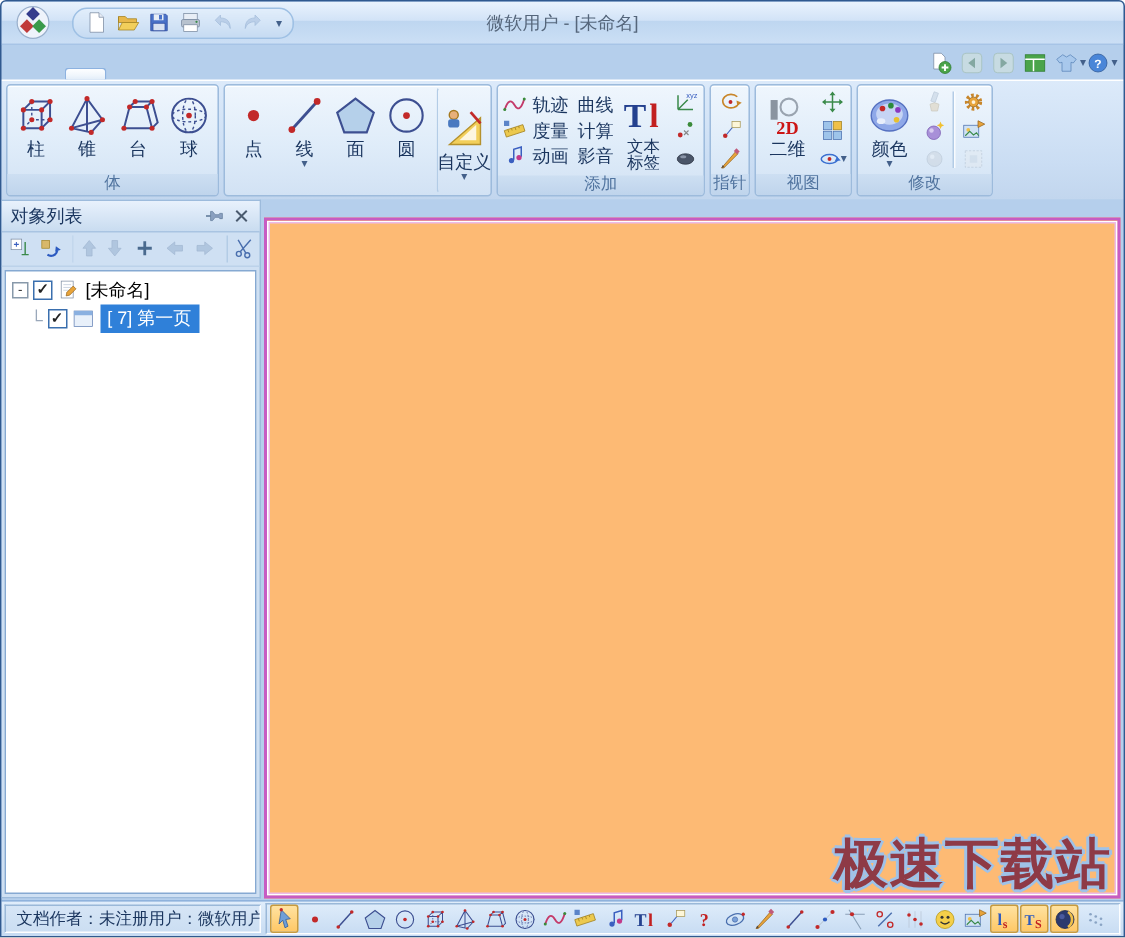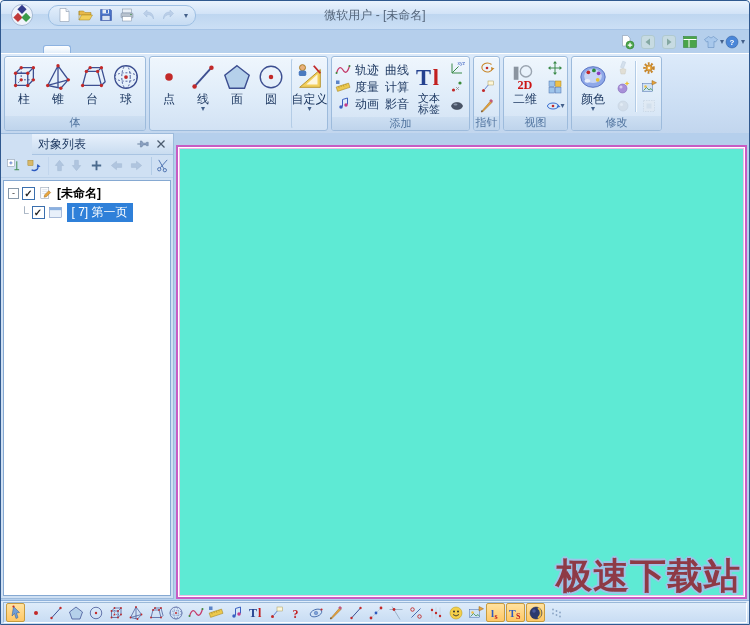--- a/index.html
+++ b/index.html
@@ -42,53 +42,53 @@
   .glabel{height:14px;font-size:11px;color:#51749f;text-align:center;line-height:13px;
     background:linear-gradient(#cddff2,#bfd4ec);border-radius:0 0 2px 2px;}
   .bigbtn{display:flex;flex-direction:column;align-items:center;padding-top:2px;border-radius:3px;
     font-size:12px;color:#1a355e;border:1px solid transparent;}
   .bigbtn .bicon{width:32px;height:32px;display:flex;align-items:center;justify-content:center;}
   .bicon svg{width:30px;height:30px;}
   .bigbtn.selected{background:linear-gradient(#ffe4a4,#ffd47c 45%,#ffc157 46%,#ffda8e);border-color:#c79b3f;}
   .blabel{line-height:13px;white-space:nowrap;}
   .w33{width:34px;}.w38{width:38px;}
   .vsep{width:1px;background:#b3cce6;margin:3px 2px;box-shadow:1px 0 0 rgba(255,255,255,.8);}
-  .sep-before{border-left:1px solid #b3cce6;margin-left:3px;padding-left:3px;}
+  .sep-before{border-left:1px solid #b3cce6;margin-left:3px;padding-left:3px;justify-content:center;}
   .addrows{display:flex;flex-direction:column;justify-content:center;padding:2px 1px;}
   .addrow{display:flex;align-items:center;gap:2px;height:17px;font-size:12px;color:#1a355e;}
   .sicon{width:16px;height:16px;display:inline-flex;}
   .sicon svg{width:16px;height:16px;}
   .slbl{padding:0 2px;border-radius:2px;white-space:nowrap;}
   .two-line{font-size:11px;line-height:11px;}
   .minicol{display:flex;flex-direction:column;justify-content:space-around;padding:0 1px;}
   .mini{width:19px;height:18px;display:flex;align-items:center;justify-content:center;border-radius:2px;}
   .mini svg{width:16px;height:16px;}
   .disabled{opacity:.45;}
   
   .main{flex:1;display:flex;overflow:hidden;background:#b5cfec;gap:2px;padding:0 2px 1px 0;}
   .sidepanel{width:173px;flex:0 0 173px;display:flex;flex-direction:column;background:#cfe0f3;border:1px solid #9dbbdc;border-left:none;}
   .phead{height:21px;flex:0 0 21px;display:flex;align-items:center;gap:3px;padding:0 4px 0 6px;
-    background:linear-gradient(#e8f1fc,#c9dcf0);border-bottom:1px solid #a9c4e2;font-size:12px;color:#1a355e;margin-left:31px;}
+    background:linear-gradient(#e8f1fc,#c9dcf0);border-bottom:1px solid #a9c4e2;font-size:12px;color:#1a355e;}
   .phead .ptitle{flex:1;}
   .hicon{width:15px;height:15px;display:flex;}
   .hicon svg{width:14px;height:14px;}
   .ptoolbar{height:23px;flex:0 0 23px;display:flex;align-items:center;gap:2px;padding:0 4px;border-bottom:1px solid #bcd2ea;}
   .pticon{width:18px;height:18px;display:flex;align-items:center;justify-content:center;}
   .pticon svg{width:15px;height:15px;}
   .tree{flex:1;margin:2px;background:#fff;border:1px solid #86a9d2;font-size:12px;padding:3px 2px;}
   .trow{display:flex;align-items:center;gap:3px;height:19px;color:#000;}
   .expander{width:11px;height:11px;border:1px solid #8899aa;background:#fff;font-size:9px;line-height:9px;text-align:center;color:#333;margin-left:2px;flex:0 0 auto;}
   .cb{width:13px;height:13px;border:1px solid #3a6fae;background:#fff;font-size:10px;line-height:11px;text-align:center;color:#222;font-weight:bold;flex:0 0 auto;}
   .treeicon{width:16px;height:15px;display:flex;flex:0 0 auto;}
   .treeicon svg{width:15px;height:15px;}
-  .t1label{font-weight:bold;}
+  .t1label{font-weight:normal;}
   .connector{color:#9aa8ba;font-size:12px;margin-left:14px;}
   .sel-label{background:#2f80d9;color:#fff;padding:1px 5px;white-space:nowrap;}
   
-  .canvas{flex:1;position:relative;background:#5eead4;border:2px solid #c75cc3;
+  .canvas{flex:1;position:relative;background:#fdba74;border:2px solid #c75cc3;
     box-shadow:inset 0 0 0 1px #ffffff, inset 0 0 0 2px #edbbe9;margin-top:12px;text-align:center;}
   .watermark{position:absolute;right:4px;bottom:-4px;font-size:36px;font-weight:bold;letter-spacing:1px;
     color:#8e3a46;white-space:nowrap;
     text-shadow:-2px 0 #9fc2e8,2px 0 #9fc2e8,0 -2px #9fc2e8,0 2px #9fc2e8,-1px -1px #9fc2e8,1px 1px #9fc2e8,-1px 1px #9fc2e8,1px -1px #9fc2e8;}
   
   .statusbar{height:24px;flex:0 0 24px;display:flex;align-items:center;gap:3px;padding:1px 2px;
     background:linear-gradient(#e0edfb,#c6dbf2);border-top:1px solid #8fb2dc;}
   .scell{width:171px;flex:0 0 171px;height:19px;line-height:18px;font-size:11px;color:#1a355e;padding-left:7px;
     border:1px solid;border-color:#9ab8d8 #fdfeff #fdfeff #9ab8d8;background:linear-gradient(#d6e5f6,#cbdef2);white-space:nowrap;overflow:hidden;}
   .btoolbar{flex:1;height:21px;display:flex;align-items:center;gap:1px;padding:0 2px;
@@ -715,20 +715,21 @@
       </div>
     </div>
 
     <div class="canvas">
       <span class="watermark">极速下载站</span>
     </div>
 
   </div>
 
   <div class="statusbar">
+    <span class="scell">文档作者：未注册用户：微软用户</span>
     <span class="btoolbar">
       <span class="ticon selected">
           <span class="sicon">
             <svg viewBox="0 0 32 32" xmlns="http://www.w3.org/2000/svg">
               <polygon points="11,3 23,15 17,16 20,25 16,27 13,17 8,22" fill="#6f9fd8" stroke="#2c5795"></polygon>
               <circle cx="11" cy="3" r="2.2" fill="#c22929"></circle>
             </svg>
           </span>
         </span>
         <span class="ticon">

